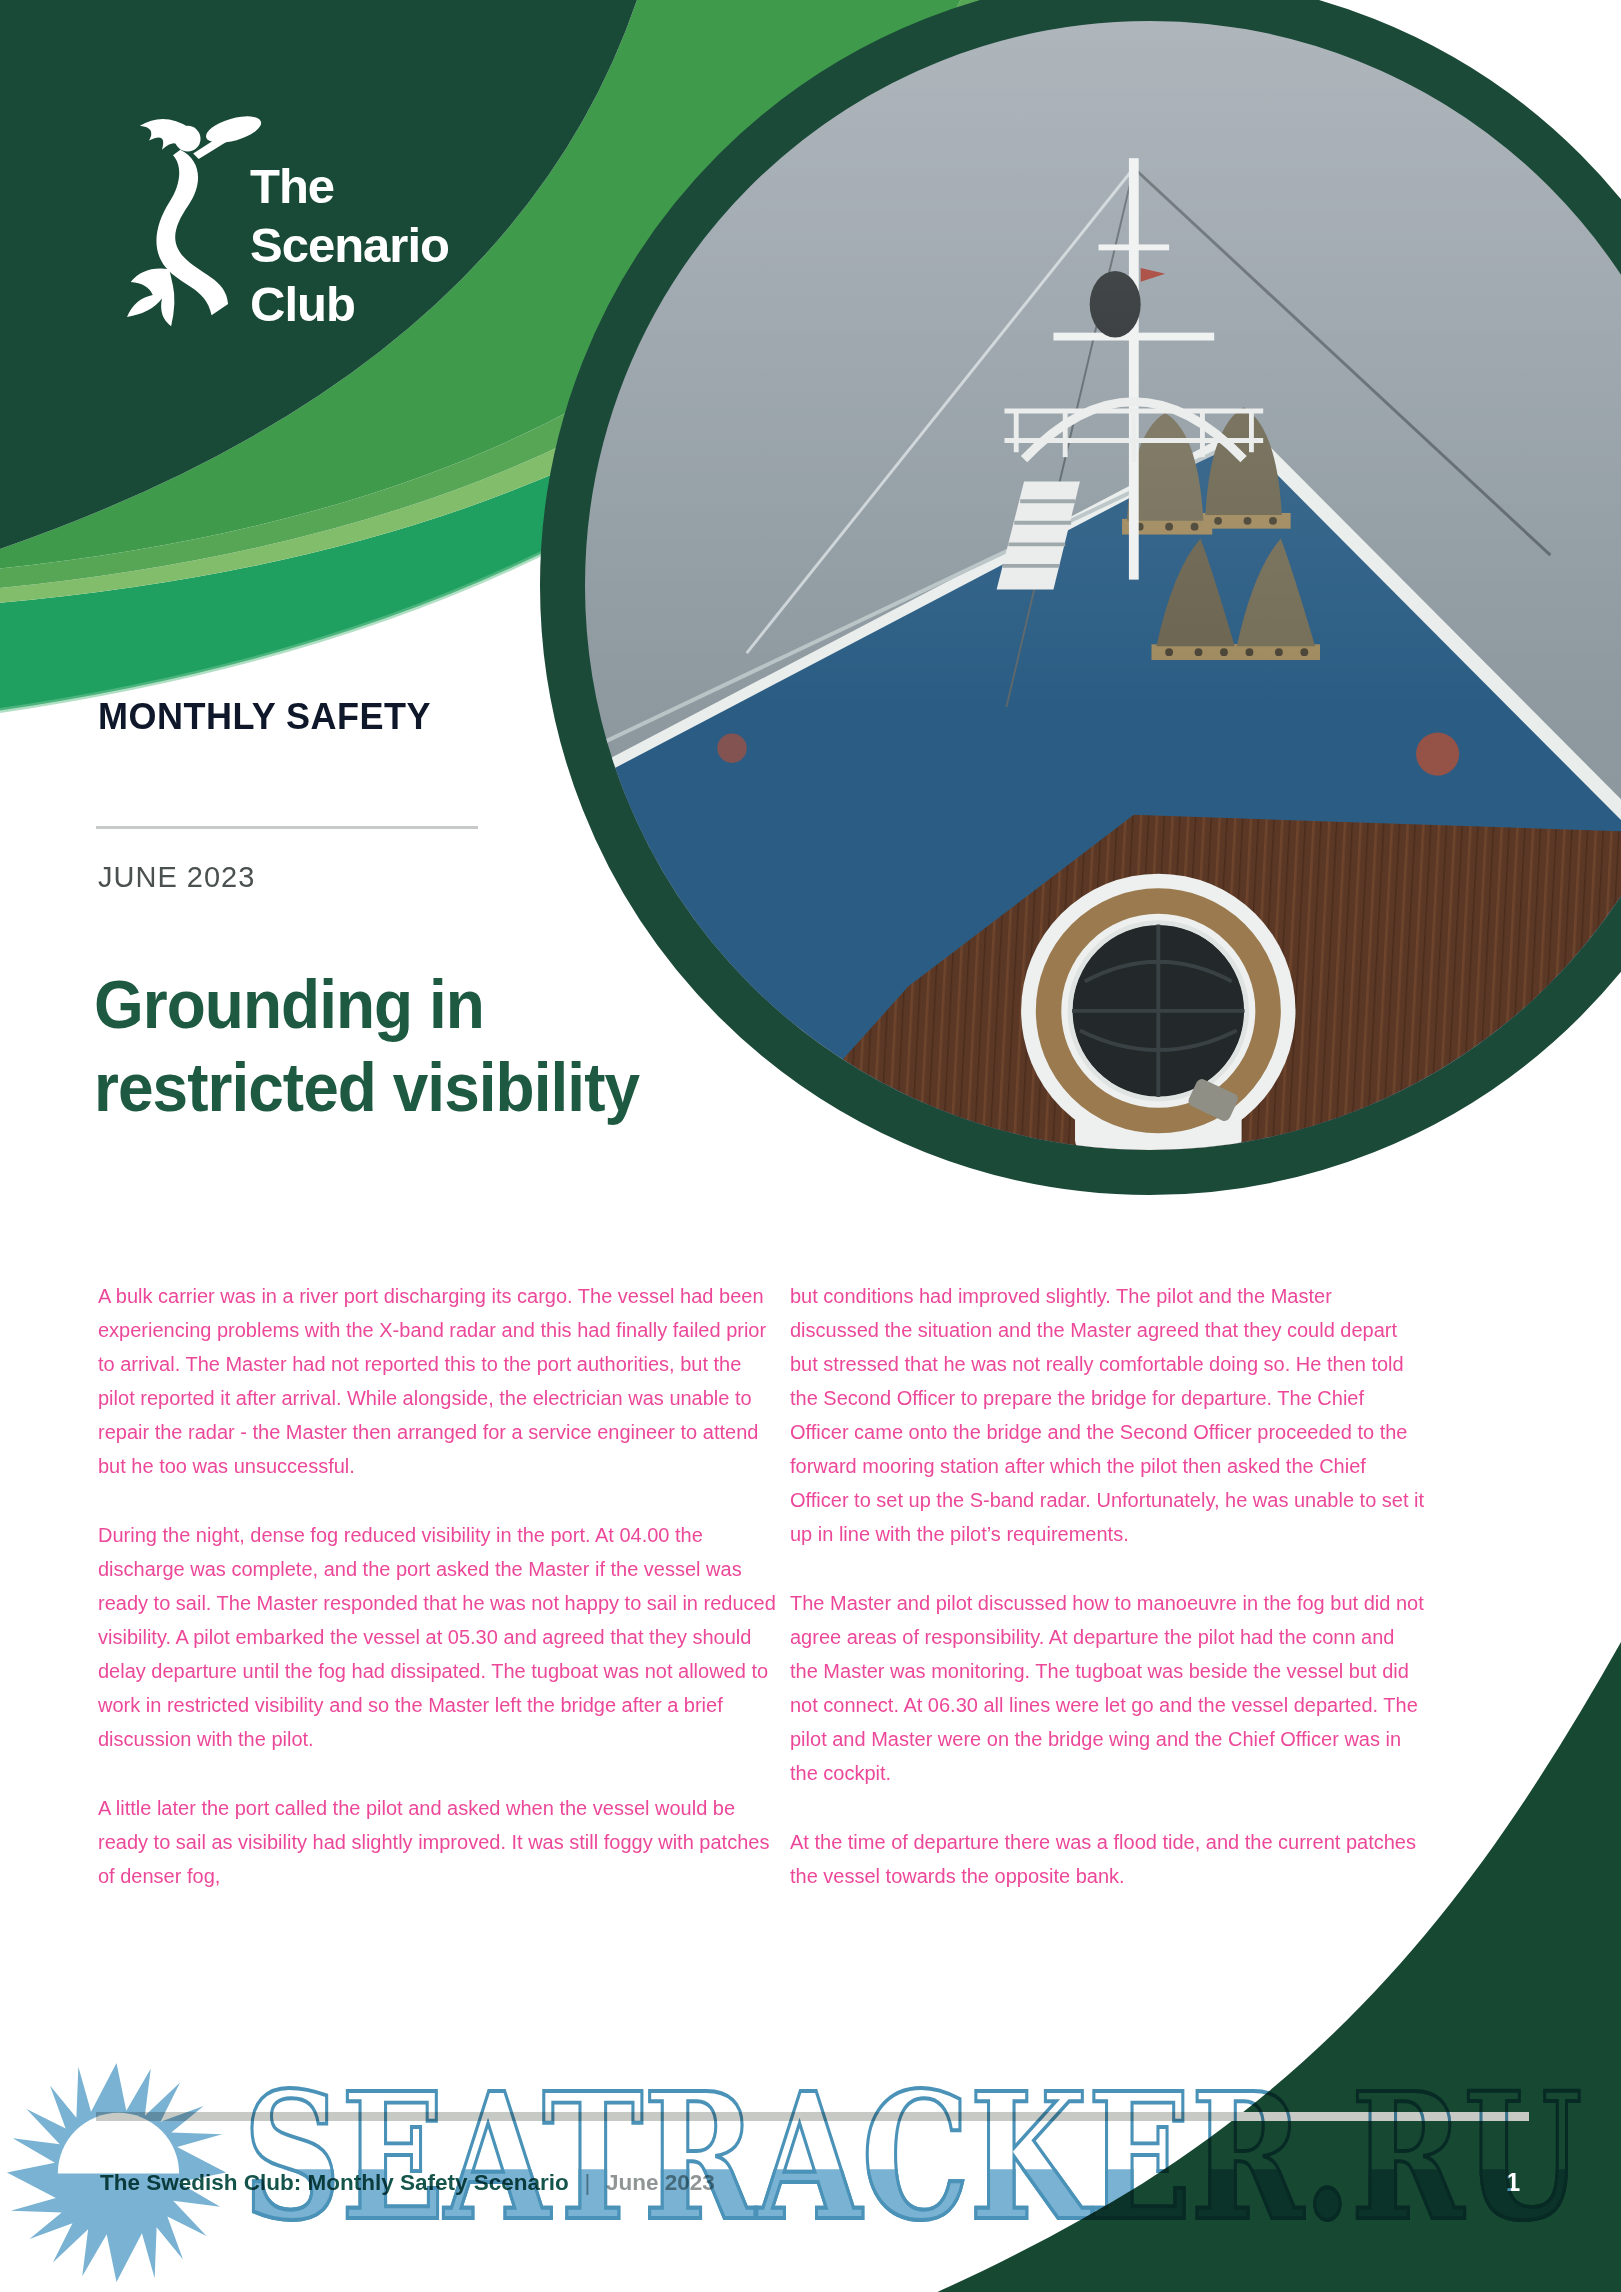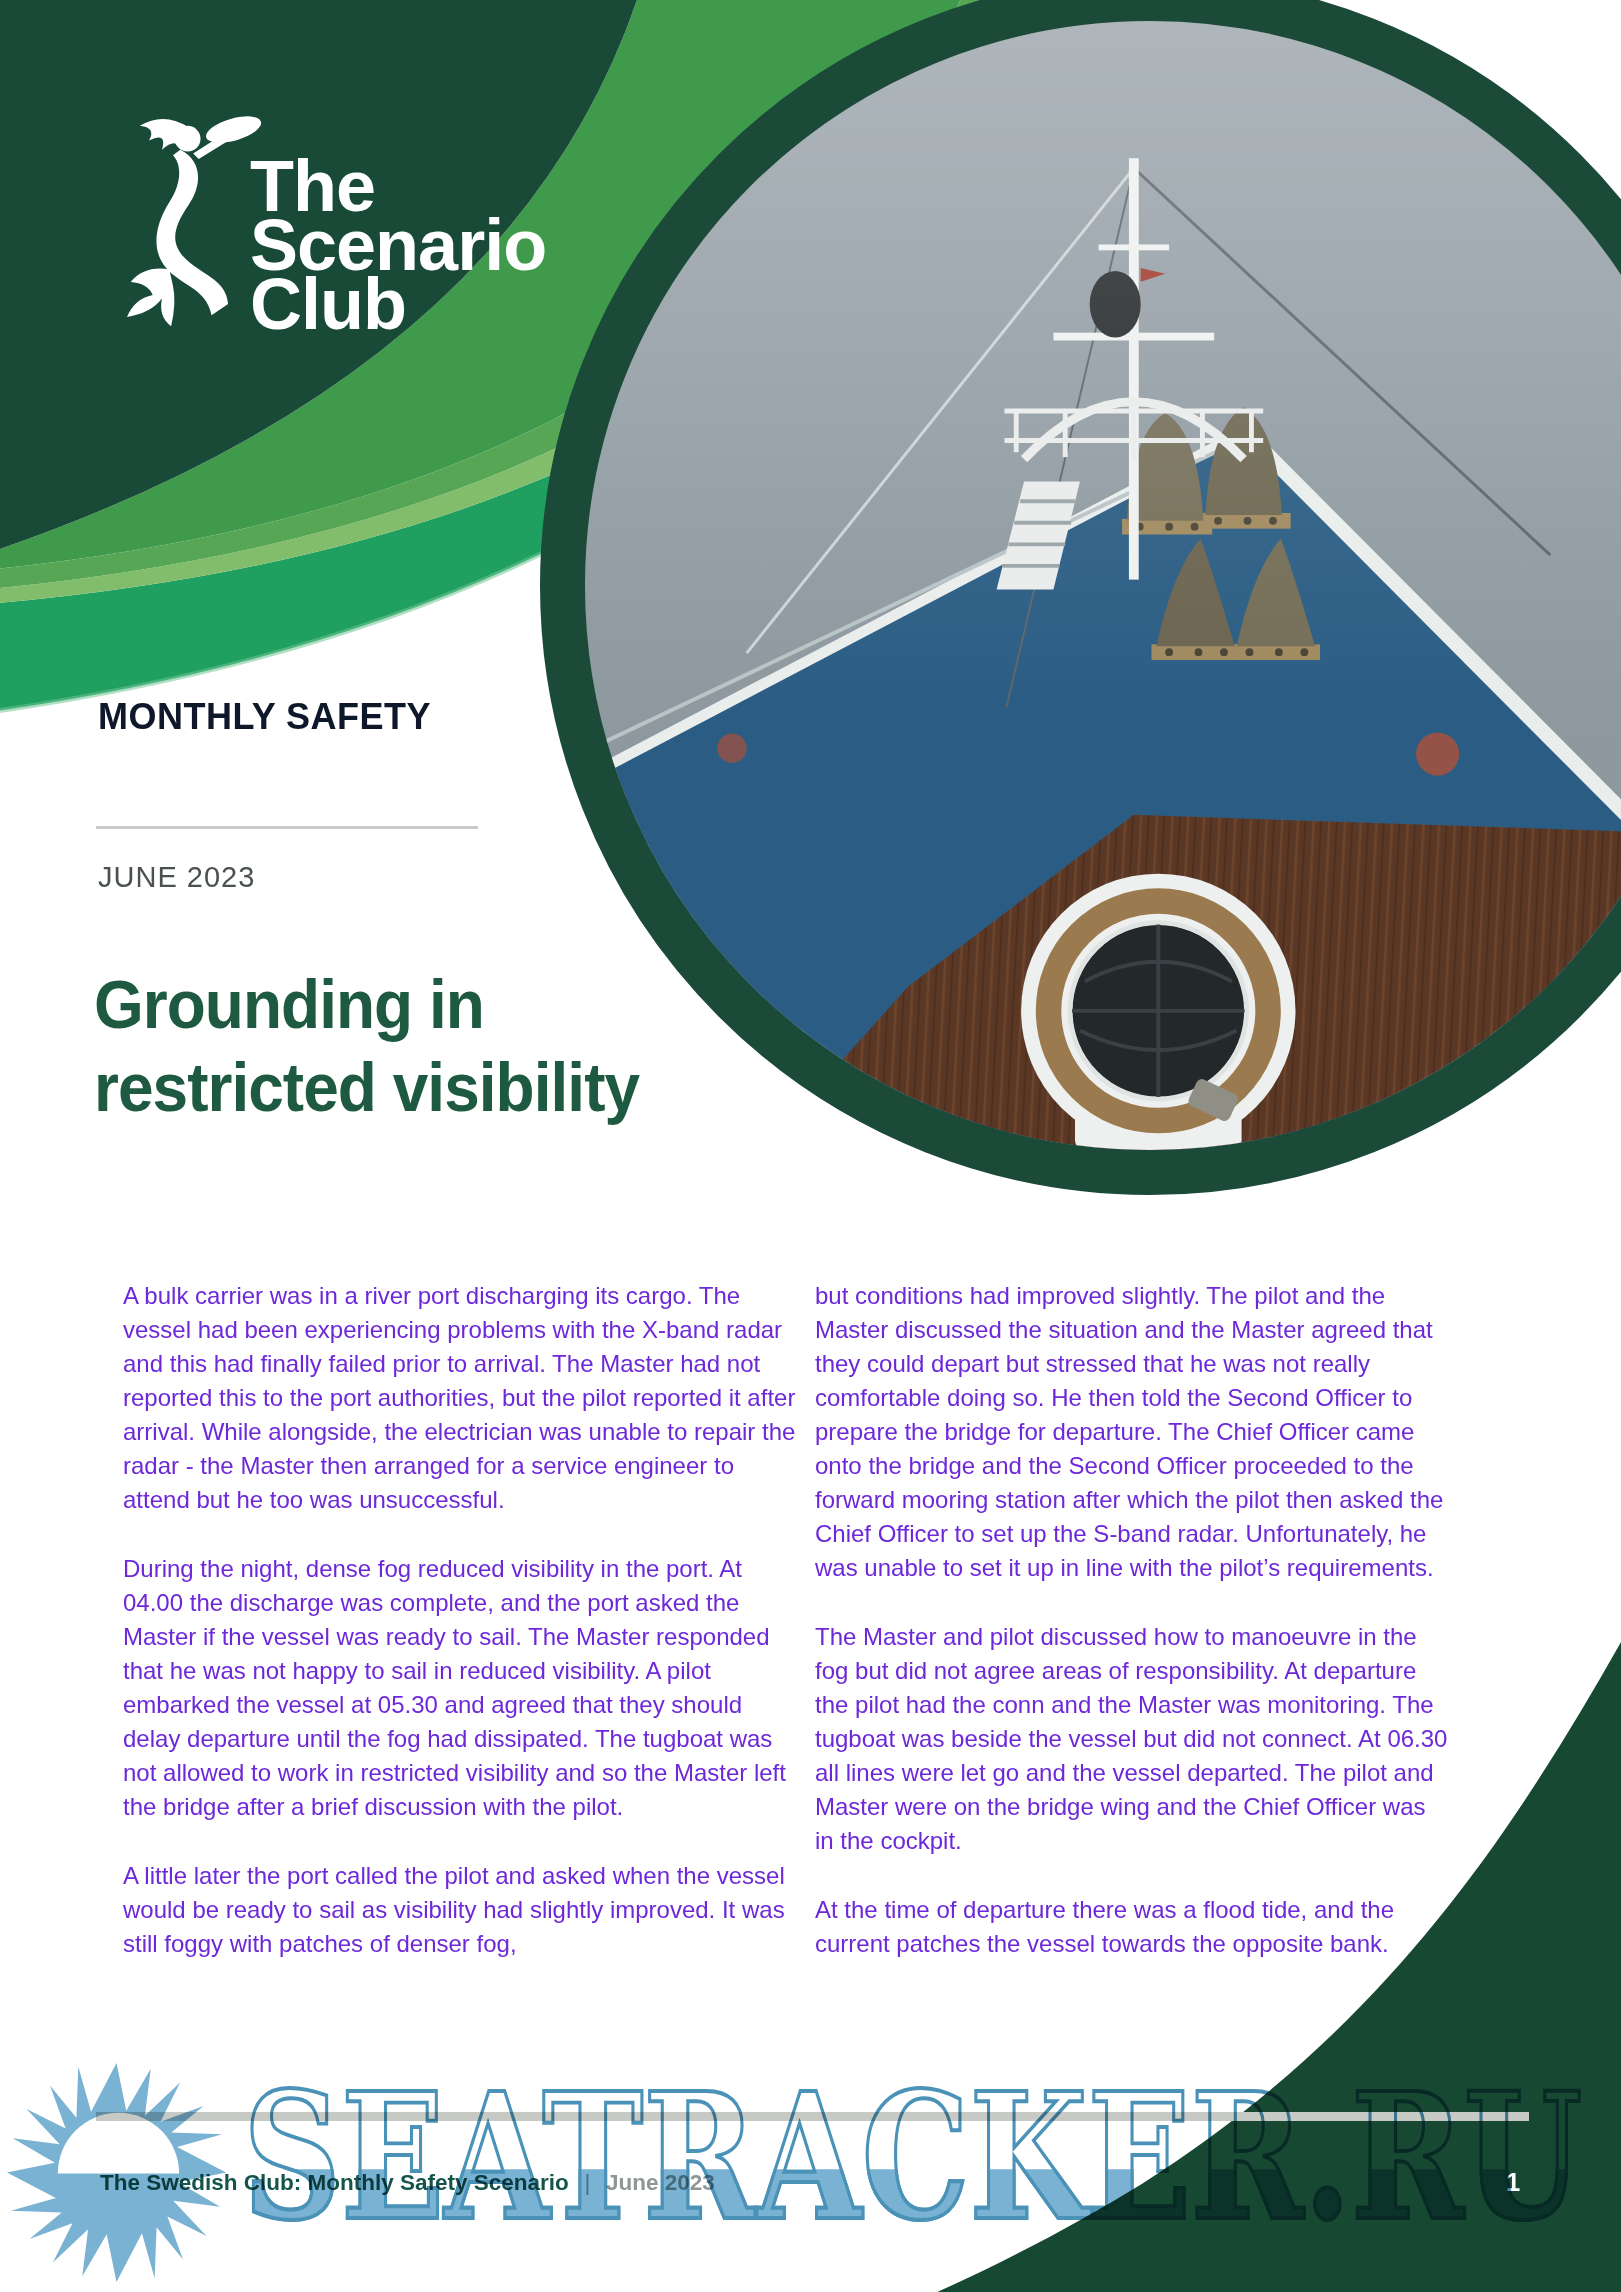--- a/index.html
+++ b/index.html
@@ -6,39 +6,39 @@
   body{width:1621px;height:2293px;position:relative;overflow:hidden;background:#ffffff;
        font-family:"Liberation Sans", sans-serif;}
   .abs{position:absolute;}
 
   
   #brand-waves{left:0;top:0;width:1176px;height:941px;z-index:1;}
 
   
   #logo{left:116px;top:98px;width:882px;height:343px;z-index:3;}
   #logo-text{position:absolute;left:134px;top:59px;color:#ffffff;font-weight:bold;
-             font-size:72px;line-height:59px;letter-spacing:-1px;}
+             font-size:49px;line-height:59px;letter-spacing:-1px;}
   #mermaid{position:absolute;left:0;top:0;}
 
   
   #photo-circle{left:540px;top:-24.5px;width:1129px;height:1129px;border-radius:50%;
                 border:45px solid #1B4A39;overflow:hidden;z-index:2;
                 background:linear-gradient(180deg,#9aa4ab 0%,#909ba2 45%,#8b969d 75%,#93a0a5 100%);}
   #photo-svg{display:block;width:1129px;height:1129px;}
 
   
   #kicker{left:98px;top:692px;color:#0f172a;font-size:36px;line-height:49px;
           font-weight:bold;letter-spacing:0.5px;z-index:4;}
   #divider{left:96px;top:826px;width:382px;height:2.9px;background:#c8cac9;z-index:4;}
   #issue-date{left:98px;top:861px;color:#4a5150;font-size:29px;letter-spacing:1px;z-index:4;}
   #doc-title{left:94px;top:963px;color:#1E5A41;font-weight:bold;font-size:68px;line-height:83px;
              letter-spacing:-1px;transform:scaleX(.94);transform-origin:left top;z-index:4;}
 
   
-  .col{top:1279px;color:#6d28d9;font-size:24px;line-height:34px;z-index:4;margin-left:25px;}
+  .col{top:1279px;color:#ec4899;font-size:20px;line-height:34px;z-index:4;}
   #col-left{left:98px;width:678px;}
   #col-right{left:790px;width:635px;}
   .col p{margin:0 0 35px 0;}
 
   
   #corner-swoosh{left:0;top:0;width:1621px;height:2293px;z-index:5;pointer-events:none;}
   #footer-bar{left:96px;top:2112px;width:1433px;height:8.8px;background:#c7c9c5;z-index:6;}
   #footer{left:100px;top:2170px;z-index:7;font-size:22.5px;font-weight:bold;display:flex;gap:15.7px;align-items:baseline;}
   #footer .label{color:#14544A;}
   #footer .sep{color:#9aa0a0;font-weight:normal;}

